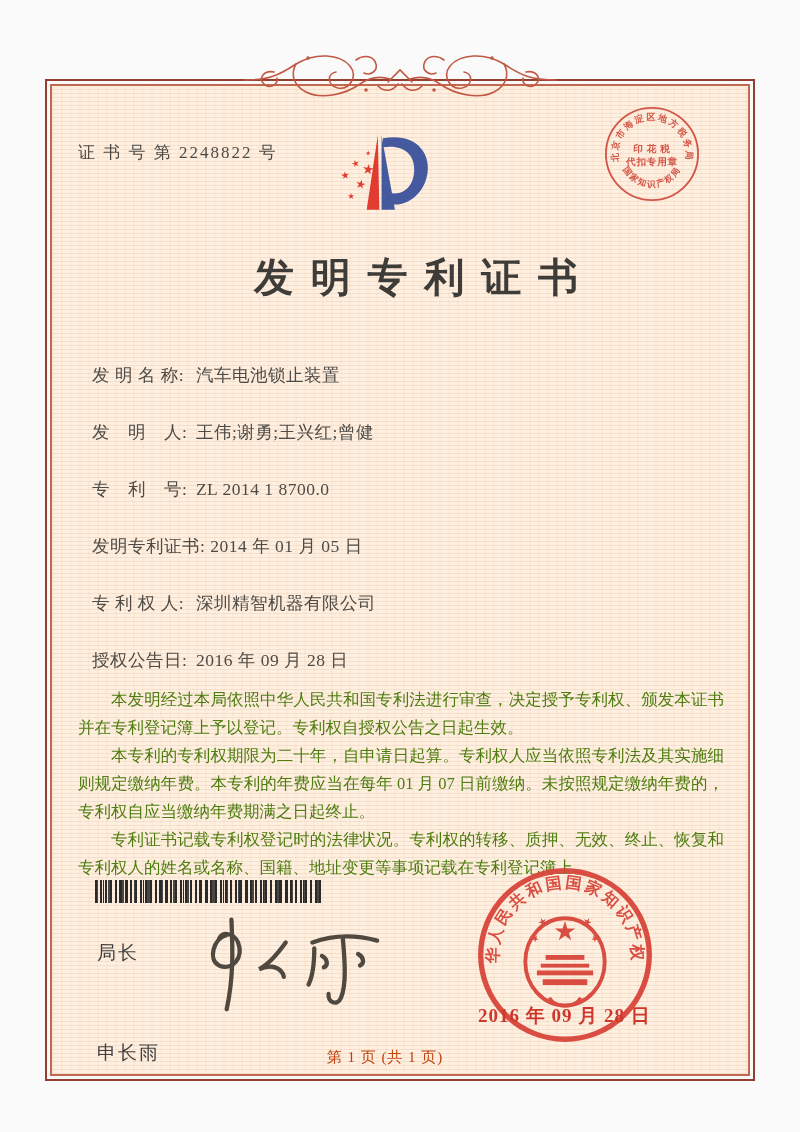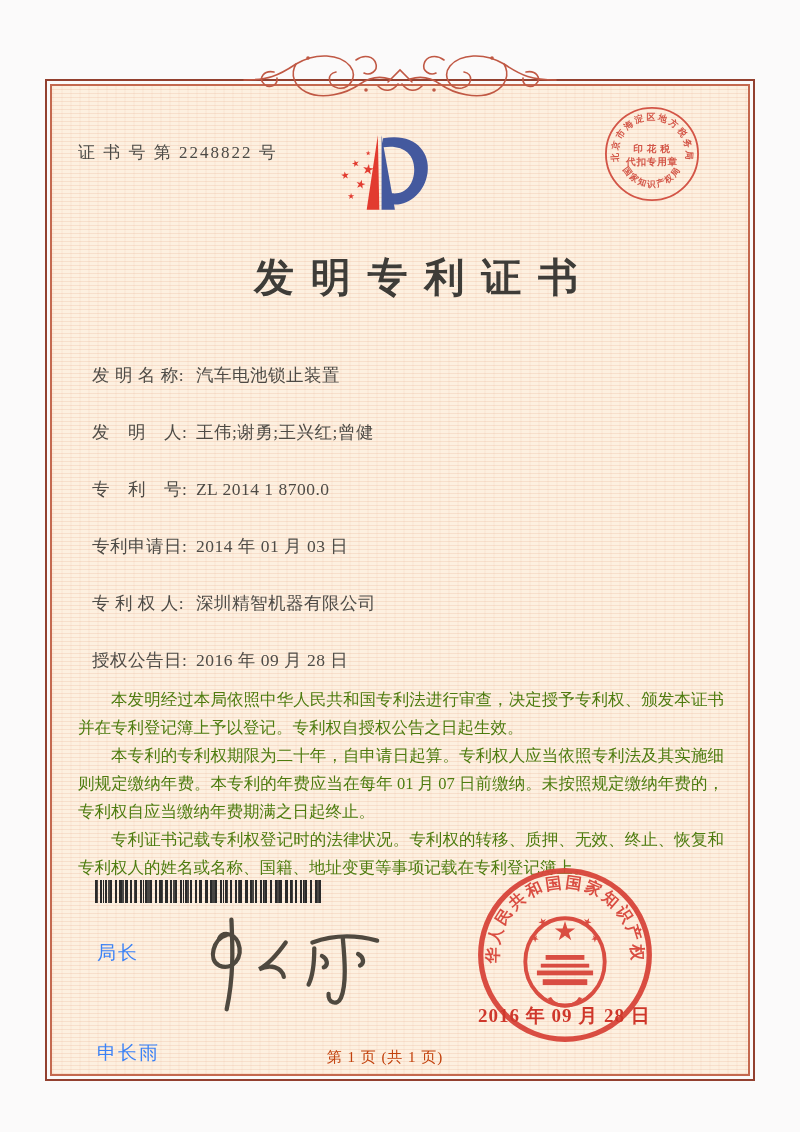--- a/index.html
+++ b/index.html
@@ -50,21 +50,21 @@
   .barcode {
     left:95px; top:880px; width:226px; height:23px; z-index:2;
     background-image:
       repeating-linear-gradient(90deg,#2a2a2a 0 2px,rgba(0,0,0,0) 2px 5px),
       repeating-linear-gradient(90deg,#2a2a2a 0 1px,rgba(0,0,0,0) 1px 8px),
       repeating-linear-gradient(90deg,rgba(42,42,42,0.85) 0 3px,rgba(0,0,0,0) 3px 13px);
   }
 
   .sig-title, .sig-name {
     font-family:"Liberation Sans","DejaVu Sans",sans-serif;
-    font-size:19px; color:#3b82f6; z-index:2; letter-spacing:2px;
+    font-size:19px; color:#404040; z-index:2; letter-spacing:2px;
   }
   .sig-title { left:97px; top:940px; }
   .sig-name  { left:97px; top:1008px;margin-top:32px; }
   .sig-script { left:200px; top:913px; width:200px; height:102px; z-index:2; }
 
   .tax-seal { left:600px; top:102px; width:104px; height:104px; z-index:3; opacity:0.93; }
   .office-seal { left:472px; top:862px; width:186px; height:186px; z-index:3; opacity:0.95; }
   .seal-date {
     left:478px; top:1003px; z-index:4;
     font-size:19px; font-weight:bold; color:#cf372b; letter-spacing:1px;
@@ -127,22 +127,22 @@
   <div class="abs title">发明专利证书</div>
   <div class="abs field" style="top:420px">
     <span class="field-label">发　明　人:</span>
     <span class="field-value">王伟;谢勇;王兴红;曾健</span>
   </div>
   <div class="abs field" style="top:477px">
     <span class="field-label">专　利　号:</span>
     <span class="field-value">ZL 2014 1 8700.0</span>
   </div>
   <div class="abs field" style="top:534px">
-    <span class="field-label">专利申请日:</span>
-    <span class="field-value">2014 年 01 月 03 日</span>
+    <span class="field-label">发明专利证书:</span>
+    <span class="field-value">2014 年 01 月 05 日</span>
   </div>
   <div class="abs field" style="top:591px">
     <span class="field-label">专 利 权 人:</span>
     <span class="field-value">深圳精智机器有限公司</span>
   </div>
   <div class="abs field" style="top:648px">
     <span class="field-label">授权公告日:</span>
     <span class="field-value">2016 年 09 月 28 日</span>
   </div>
 

